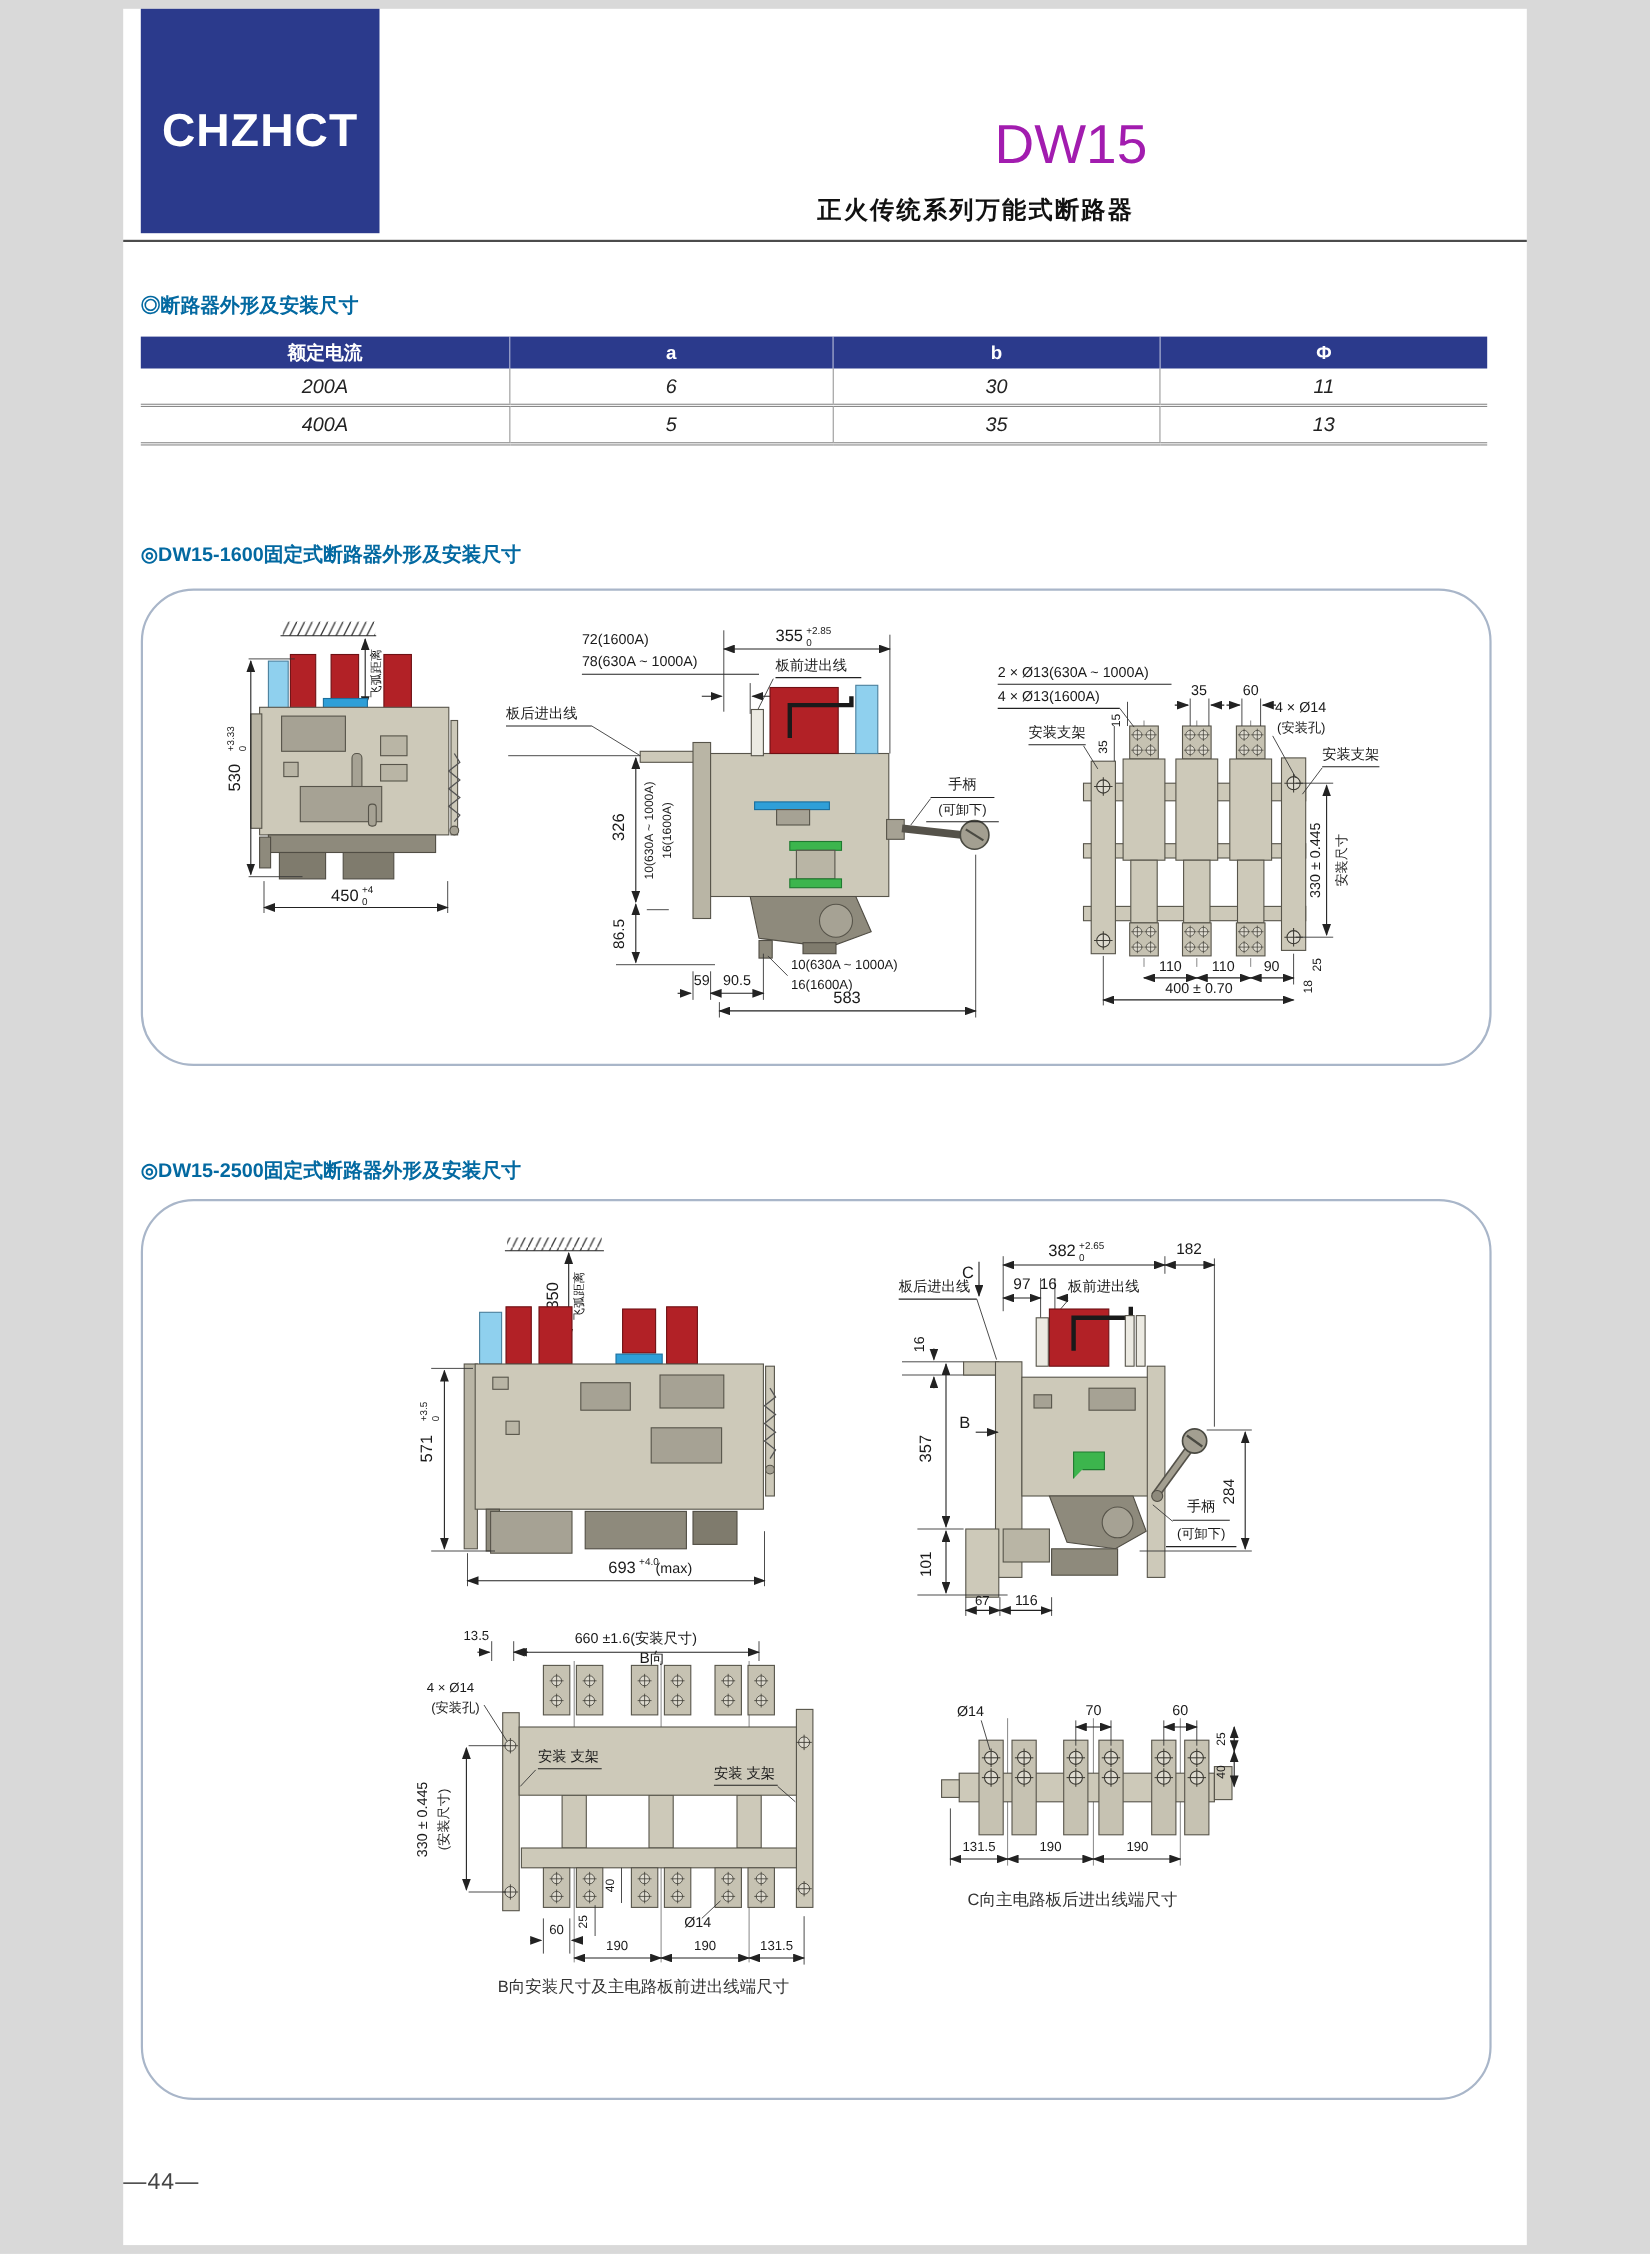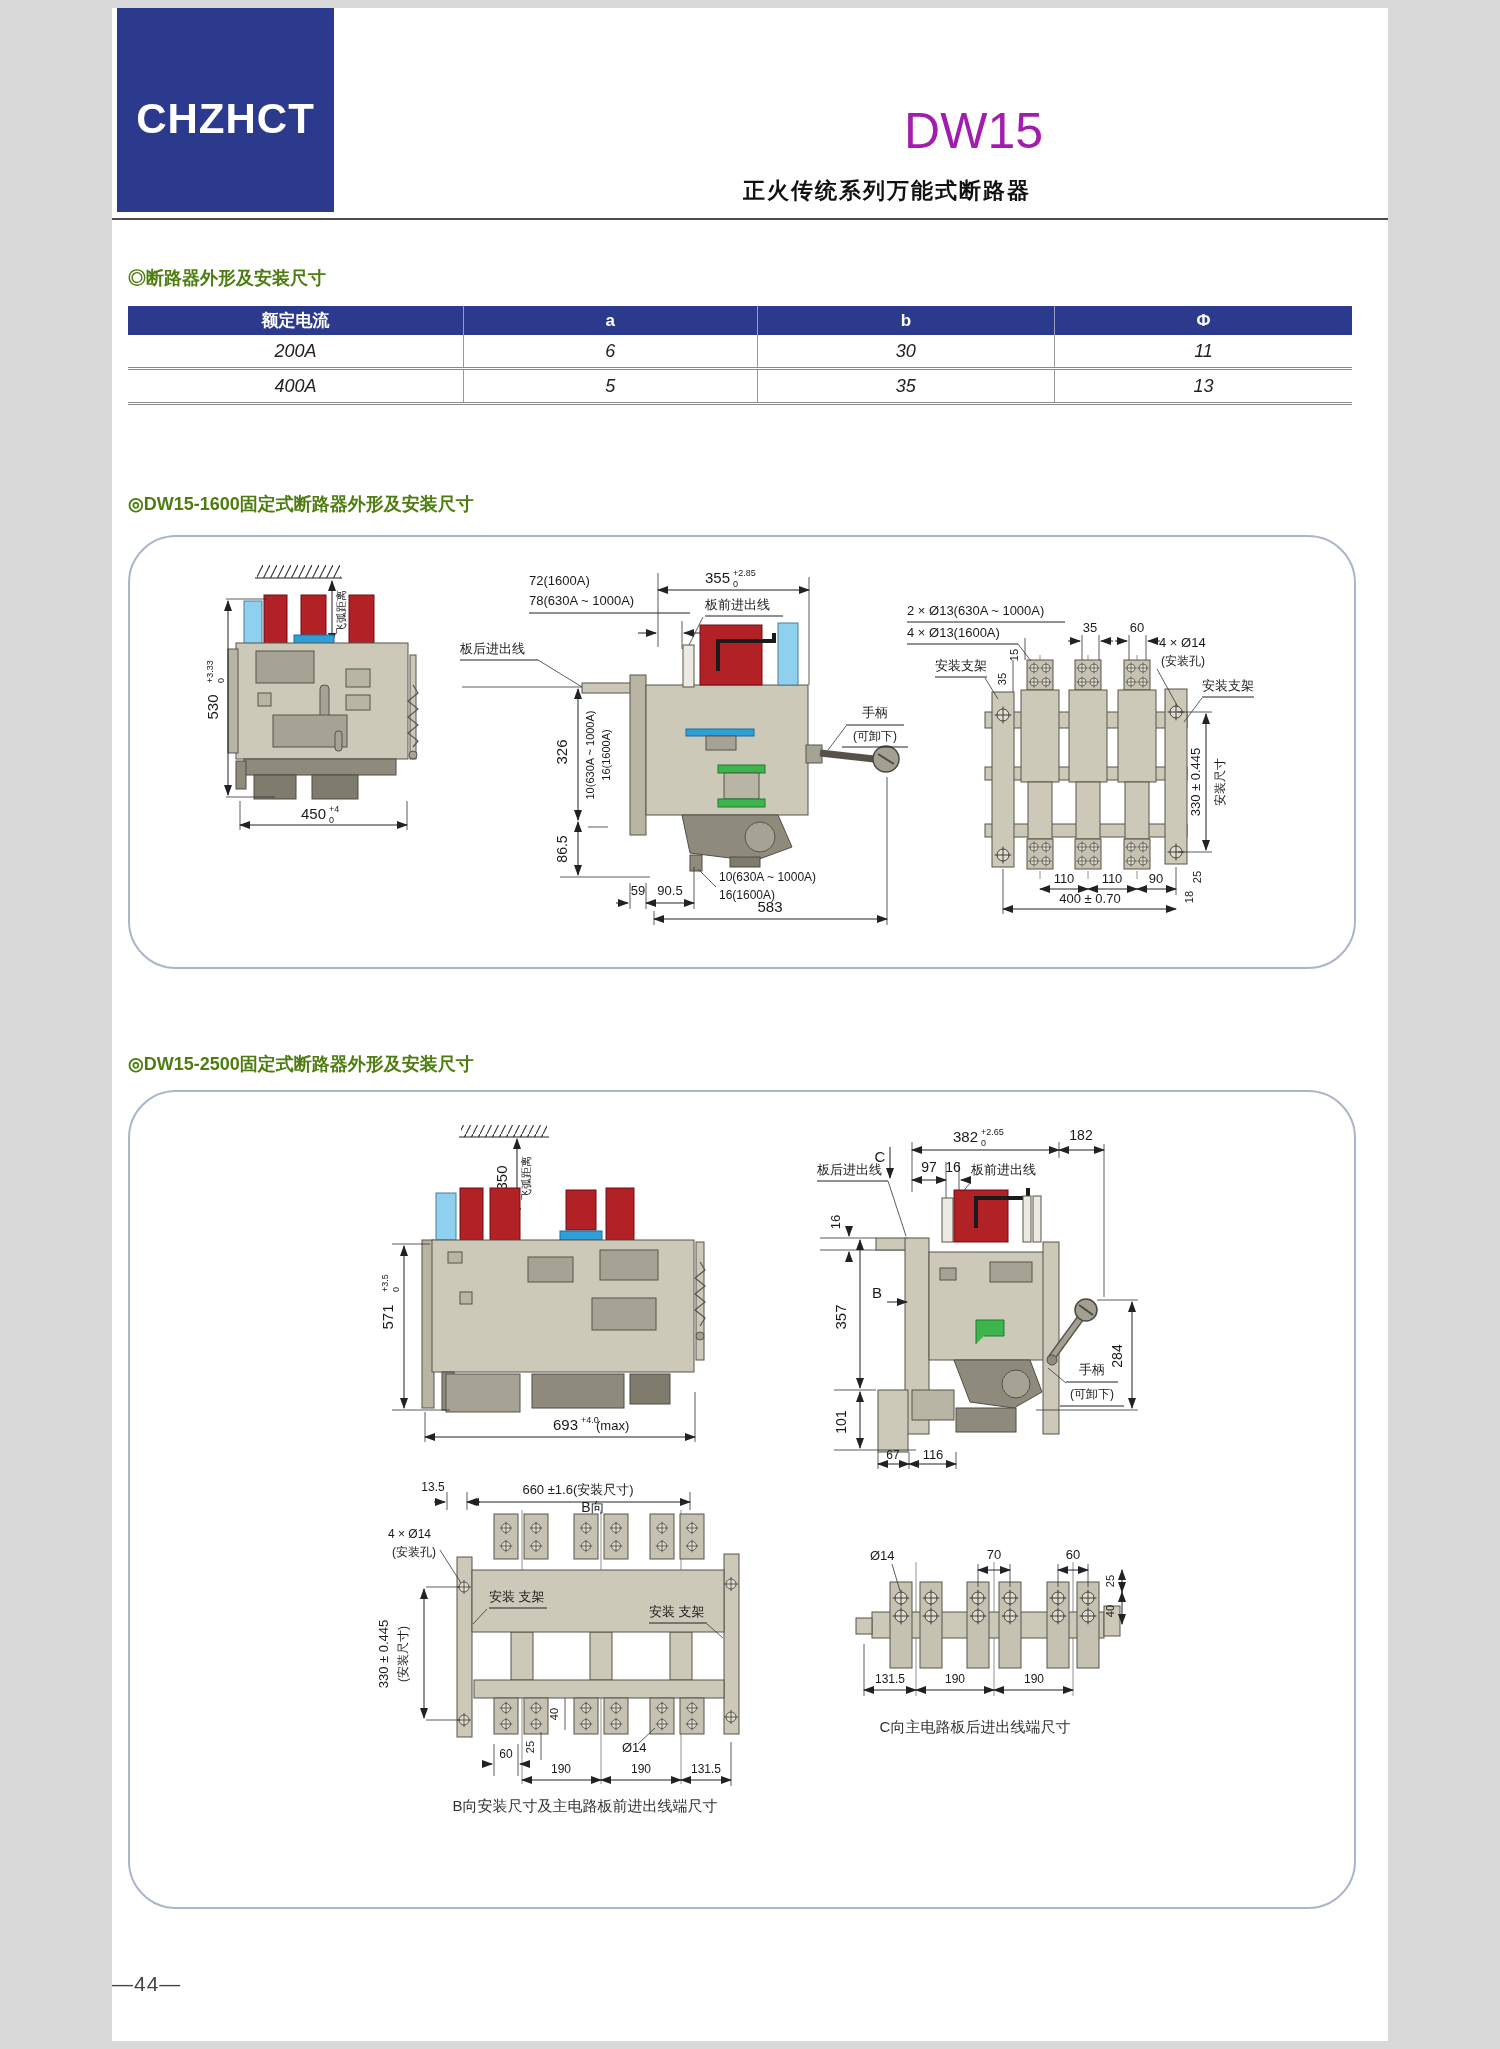--- a/index.html
+++ b/index.html
@@ -1,27 +1,27 @@
 <!DOCTYPE html>
 <html><head>
 <meta charset="utf-8">
 <style>
   html,body{margin:0;padding:0;}
   body{width:1500px;height:2049px;background:#d9d9d9;position:relative;
        font-family:"Liberation Sans",sans-serif;}
   .page{position:absolute;left:112px;top:8px;width:1276px;height:2033px;background:#fff;}
-  .logo{position:absolute;left:5px;top:0;width:217px;height:204px;background:#2b3a8c;
+  .logo{position:absolute;left:16px;top:0;width:217px;height:204px;background:#2b3a8c;
         display:flex;align-items:center;justify-content:center;}
   .logo span{color:#fff;font-weight:bold;font-size:42px;letter-spacing:1px;margin-top:18px;}
   .hrule{position:absolute;left:0;top:210px;width:100%;height:2px;background:#4c4c4c;}
   .model{position:absolute;top:98px;right:345px;font-size:50px;font-weight:normal;
          color:#a21caf;line-height:1;}
   .subtitle{position:absolute;top:168px;right:357px;font-size:22px;font-weight:bold;
             color:#111;letter-spacing:2px;}
-  .sec-title{position:absolute;left:16px;font-size:18px;font-weight:600;color:#4d7c0f;}
+  .sec-title{position:absolute;left:16px;font-size:18px;font-weight:600;color:#0369a1;}
   #t1{top:258px}#t2{top:484px}#t3{top:1044px}
   table.dims{position:absolute;left:16px;top:298px;width:1224px;border-collapse:collapse;
              table-layout:fixed;}
   table.dims th{background:#2b3a8c;color:#fff;font-size:17px;font-weight:bold;height:27px;
                 border-right:1px solid rgba(255,255,255,.5);}
   table.dims th:last-child{border-right:none;}
   table.dims td{text-align:center;font-size:18px;color:#222;height:30px;
                 border-right:1px solid #999;border-bottom:3px double #8a8a8a;font-style:italic;}
   table.dims td:last-child{border-right:none;}
   .dbox{position:absolute;left:16px;width:1224px;border:2px solid #a9b6c9;border-radius:48px;

